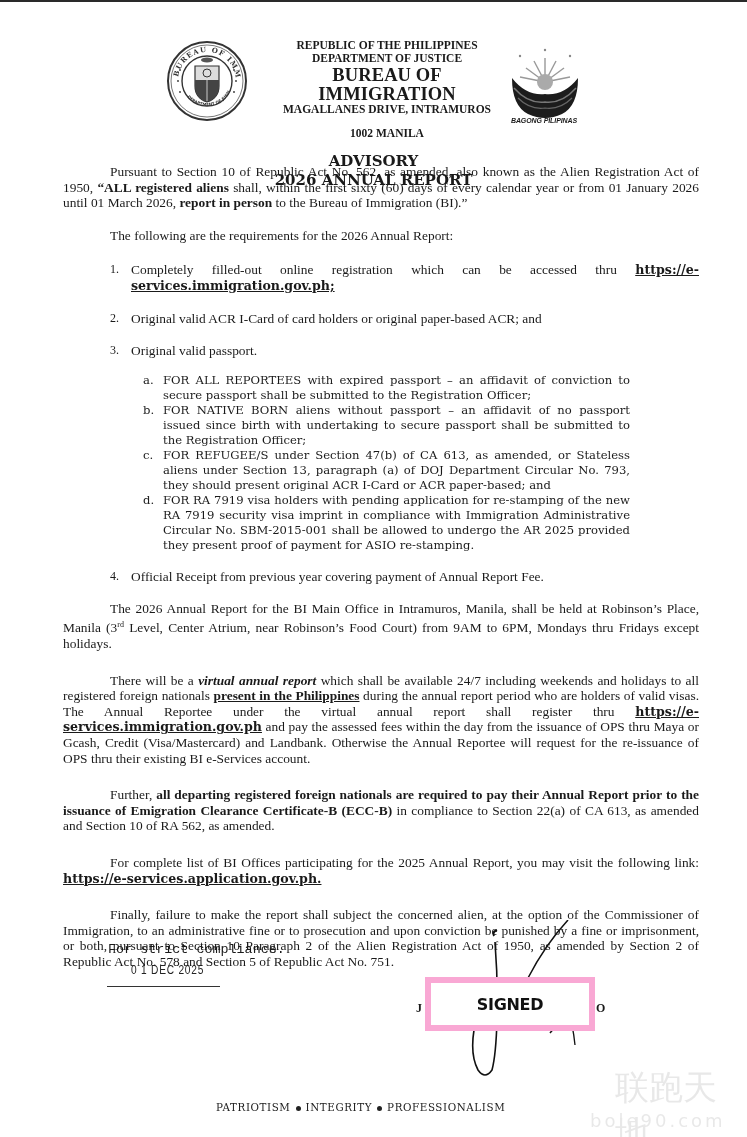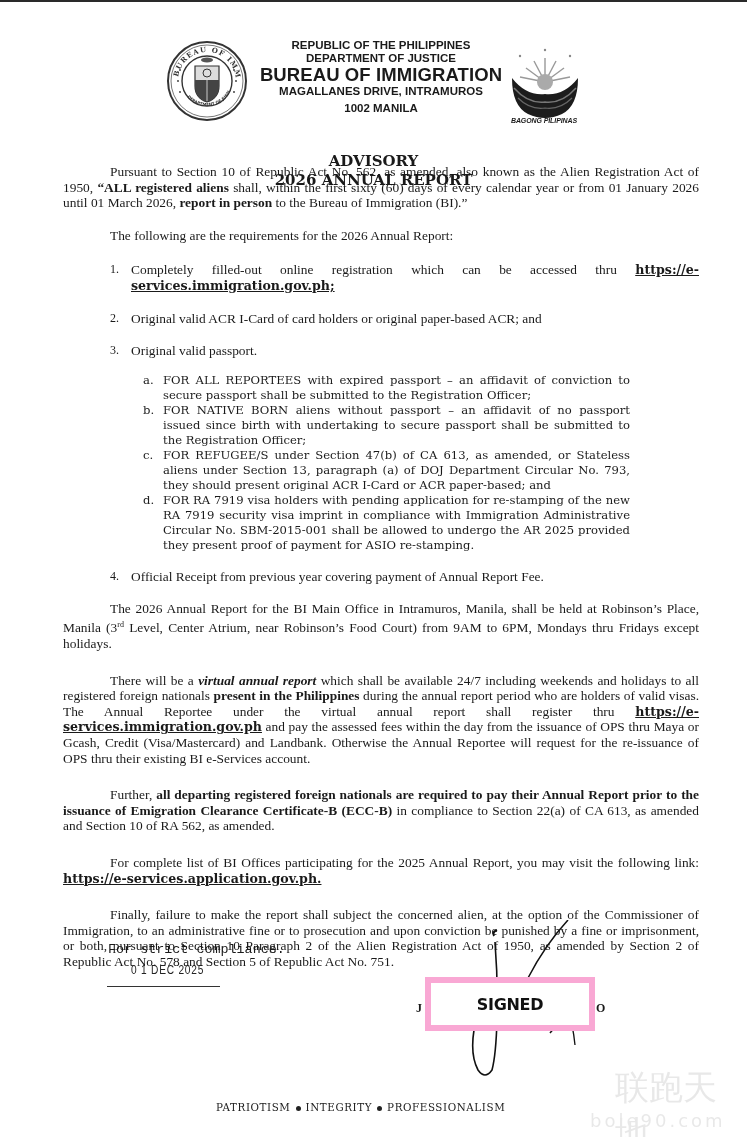--- a/index.html
+++ b/index.html
@@ -6,45 +6,45 @@
   html, body { width: 747px; height: 1137px; background: #ffffff; overflow: hidden; }
   body { position: relative; font-family: "DejaVu Serif", "Liberation Serif", serif; color: #1a1a1a; }
   .topbar { position: absolute; left: 0; top: 0; width: 747px; height: 2px; background: #2a2a2a; }
 
   .header { position: absolute; left: 0; top: 40px; width: 747px; height: 110px; }
   .seal { position: absolute; left: 166px; top: 0; width: 82px; height: 82px; }
   .bp-logo { position: absolute; left: 506px; top: 8px; width: 78px; height: 84px; }
   .bp-caption { position: absolute; left: 502px; top: 77px; width: 84px; text-align: center;
     font-family: "Liberation Sans", sans-serif; font-weight: bold; font-style: italic; font-size: 7px; letter-spacing: -0.1px; }
 
-  .hdr-text { position: absolute; left: 256px; top: 0; width: 250px; text-align: center;
-    font-family: Liberation Sans, sans-serif; font-weight: bold; line-height: 1; }
+  .hdr-text { position: absolute; left: 262px; top: 0; width: 250px; text-align: center;
+    font-family: Liberation Serif, serif; font-weight: bold; line-height: 1; }
   .hdr-l1, .hdr-l2 { font-size: 11.5px; }
   .hdr-l2 { margin-top: 1px; }
   .hdr-l3 { font-size: 18.5px; margin-top: 2px; letter-spacing: 0.1px; }
   .hdr-l4 { font-size: 11.5px; margin-top: 1px; }
-  .hdr-l5 { font-size: 11.5px; margin-top: 6px; }
+  .hdr-l5 { font-size: 11.5px; margin-top: 12px; }
   .title-block { position: absolute; left: 0; top: 112px; width: 747px; text-align: center;
     font-family: "DejaVu Serif", serif; font-weight: bold; font-size: 15px; line-height: 19px; }
 
   .content { position: absolute; left: 63px; top: 164px; width: 636px;
     font-family: "Liberation Serif", serif; font-size: 13.4px; line-height: 15.6px; }
   p.para { text-indent: 47px; text-align: justify; }
   .gap-a { margin-top: 17px; }
   .gap-b { margin-top: 21px; }
 
   ol.req { list-style: none; margin-left: 47px; margin-top: 19px; }
   ol.req > li { position: relative; padding-left: 21px; margin-bottom: 17px; text-align: justify; }
   ol.req > li .num { position: absolute; left: 0; top: 0; font-size: 12px; }
   ol.sub { list-style: none; margin-left: 12px; margin-top: 14px; width: 487px; font-family: "DejaVu Serif", serif; font-size: 11.6px; line-height: 15px; }
   ol.sub > li { position: relative; padding-left: 20px; text-align: justify; }
   ol.sub > li .lt { position: absolute; left: 0; top: 0; }
   .b { font-weight: bold; }
   .bi { font-weight: bold; font-style: italic; }
-  .u { font-weight: bold; }
+  .u { text-decoration: underline; font-weight: bold; }
   .link { text-decoration: underline; font-weight: bold; font-family: "DejaVu Serif", serif; font-size: 12.6px; color: #1a1a1a; }
 
   .closing { position: absolute; left: 108px; top: 942px; font-family: Liberation Mono, monospace; font-size: 13.4px; }
   .date-stamp { position: absolute; left: 131px; top: 962px; font-family: "Liberation Sans", sans-serif; font-size: 13px; letter-spacing: 1px; transform: scaleX(0.78); transform-origin: left; color: #222; }
   .date-line { position: absolute; left: 107px; top: 986px; width: 113px; height: 1px; background: #333; }
 
   .sig-svg { position: absolute; left: 400px; top: 920px; width: 220px; height: 170px; }
   .sig-j { position: absolute; left: 416px; top: 1001px; font-family: "Liberation Serif", serif; font-weight: bold; font-size: 12px; }
   .sig-o { position: absolute; left: 596px; top: 1001px; font-family: "Liberation Serif", serif; font-weight: bold; font-size: 12px; }
   .signed-box { position: absolute; left: 425px; top: 977px; width: 170px; height: 54px; border: 6px solid #f9a8d4; background: #fff;

